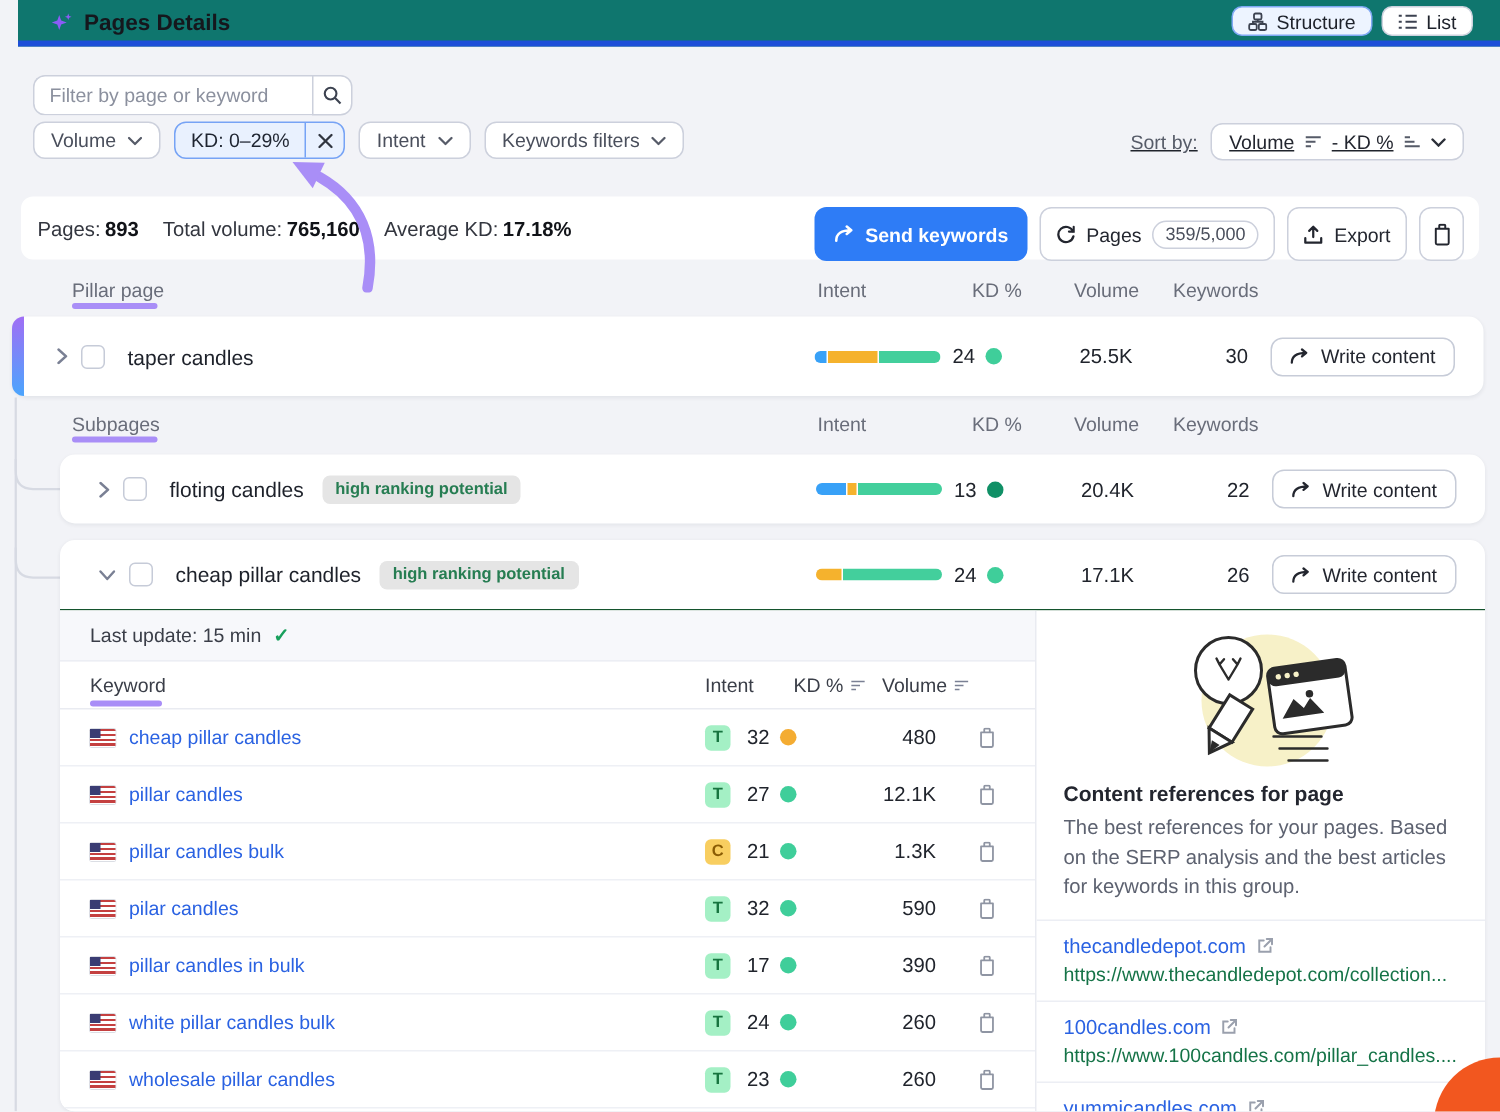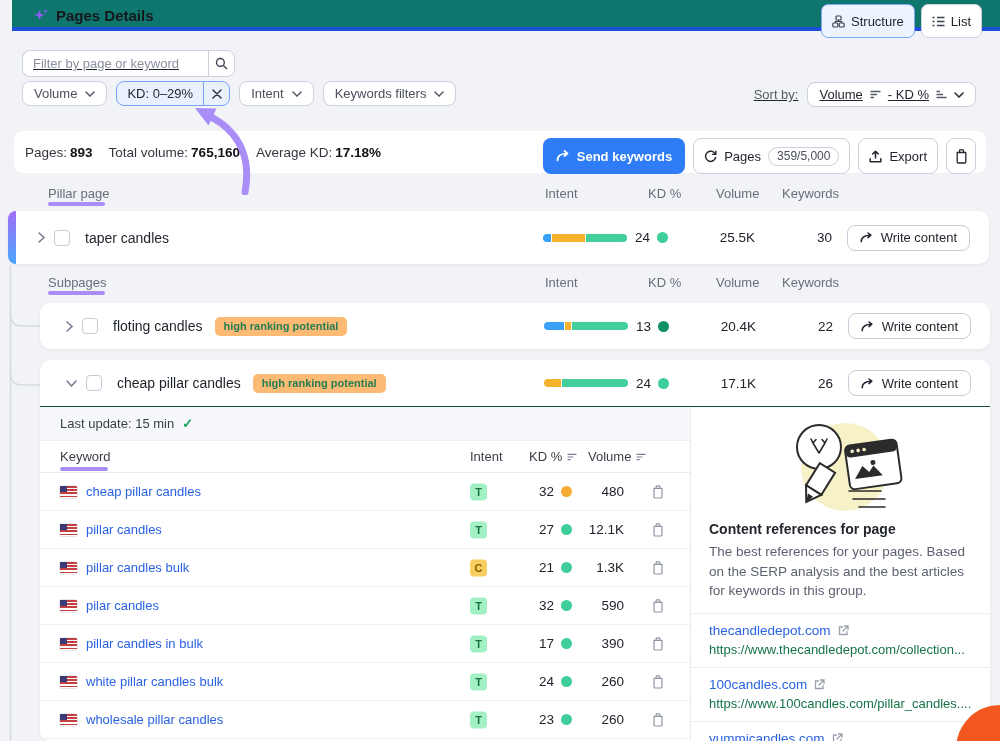--- a/index.html
+++ b/index.html
@@ -9,25 +9,25 @@
     background:#f2f3f7;
     font-family:"Liberation Sans", sans-serif;
     color:#20242c;
   }
   .abs { position:absolute; }
 
   
   .topbar { position:absolute; left:12px; top:0; width:1000px; height:31px; background:#0f766e; border-bottom:4px solid #1d4ed8; }
   .app-title { position:absolute; left:22px; top:7px; display:flex; align-items:center; gap:7px; font-size:15px; font-weight:bold; color:#15171d; }
   .toggle-group { position:absolute; right:30px; top:4px; display:flex; gap:6px; }
-  .btn-toggle { height:34px; padding:0 10px; border:1px solid #cdd2de; border-radius:7px; background:#fff; font-size:13px; color:#1e222b; display:flex; align-items:center; gap:6px; cursor:pointer; }
+  .btn-toggle { height:20px; padding:0 10px; border:1px solid #cdd2de; border-radius:7px; background:#fff; font-size:13px; color:#1e222b; display:flex; align-items:center; gap:6px; cursor:pointer; }
   .btn-toggle.active { background:#edf4ff; border-color:#7fa8f4; }
 
   
-  .search-wrap { position:absolute; left:22px; top:50px; height:17px; display:flex;text-decoration:underline; }
+  .search-wrap { position:absolute; left:22px; top:50px; height:17px; display:flex; }
   .search-input { width:186px; height:27px; border:1px solid #ccd0dc; border-right:none; border-radius:8px 0 0 8px; padding:0 10px; font-size:13px; font-family:inherit; color:#20242c; background:#fff; outline:none; }
   .search-input::placeholder { color:#8b909e; }
   .search-btn { width:27px; height:27px; border:1px solid #ccd0dc; border-radius:0 8px 8px 0; background:#fff; display:grid; place-items:center; cursor:pointer; }
 
   .chips { position:absolute; left:22px; top:81px; display:flex; gap:9px; }
   .chip { height:25px; padding:0 11px; border:1px solid #ccd0dc; border-radius:8px; background:#fff; font-size:13px; color:#4a4f5c; display:flex; align-items:center; gap:8px; cursor:pointer; }
   .chip-active { height:25px; border:1px solid #76a3f5; border-radius:8px; background:#e9f1fe; display:flex; align-items:stretch; font-size:13px; color:#1e2430; cursor:pointer; }
   .chip-active .kd-label { display:flex; align-items:center; padding:0 10px; }
   .chip-active .kd-close { width:26px; border-left:1px solid #76a3f5; display:grid; place-items:center; }
 
@@ -51,21 +51,21 @@
   .purple-underline { position:absolute; height:4px; background:#a98ef7; border-radius:2px; }
   .col-head { position:absolute; font-size:13px; color:#696d7a; }
 
   
   .card { position:absolute; background:#fff; border-radius:10px; box-shadow:0 1px 3px rgba(20,24,40,.07); }
   .row-flex { display:flex; align-items:center; height:46px; padding-left:26px; }
   .pillar-card .row-flex { height:53px; padding-left:30px; }
   .grad-bar { position:absolute; left:0; top:0; width:8px; height:100%; border-radius:10px 0 0 10px; background:linear-gradient(180deg,#a06ef5,#4ba5fd); }
   .checkbox { width:16px; height:16px; border:1.5px solid #c6cbd8; border-radius:4px; background:#fff; margin-left:9px; cursor:pointer; flex:none; }
   .row-name { margin-left:15px; font-size:14px; color:#1d212a; white-space:nowrap; }
-  .hrp-badge { margin-left:12px; background:#fdba74; color:#267d52; font-size:11px; font-weight:bold; padding:3px 9px 4px; border-radius:5px; white-space:nowrap; }
+  .hrp-badge { margin-left:12px; background:#e5e5e5; color:#267d52; font-size:11px; font-weight:bold; padding:3px 9px 4px; border-radius:5px; white-space:nowrap; }
 
   .cell-bar { position:absolute; right:362px; top:50%; transform:translateY(-50%); width:84px; height:8px; border-radius:4px; overflow:hidden; display:flex; gap:1px; }
   .seg { height:100%; }
   .seg--blue { background:#38a1f7; } .seg--orange { background:#f5b22d; } .seg--green { background:#43cf9c; }
   .cell-kd { position:absolute; right:321px; top:0; height:100%; width:70px; display:flex; align-items:center; justify-content:flex-end; gap:7px; font-size:13.5px; color:#20242c; }
   .cell-vol { position:absolute; right:234px; top:0; height:100%; width:70px; display:flex; align-items:center; justify-content:flex-end; font-size:13.5px; }
   .cell-kw { position:absolute; right:157px; top:0; height:100%; width:62px; display:flex; align-items:center; justify-content:flex-end; font-size:13.5px; }
   .btn-write { position:absolute; right:19px; top:50%; transform:translateY(-50%); height:26px; padding:0 12px; border:1px solid #c7ccd8; border-radius:8px; background:#fff; display:flex; align-items:center; gap:8px; font-size:13px; color:#23262f; cursor:pointer; }
 
   .dot { width:11px; height:11px; border-radius:50%; flex:none; }
@@ -78,21 +78,21 @@
   .check-green { color:#18a05c; font-size:13px; font-weight:bold; }
   .kw-head { height:32px; border-bottom:1px solid #e9ebf1; position:relative; font-size:13px; color:#3a3e48; }
   .kw-head .h { position:absolute; top:8px; display:flex; align-items:center; gap:5px; }
   .kw-row { height:38px; border-bottom:1px solid #eef0f5; position:relative; display:flex; align-items:center; padding-left:20px; gap:9px; }
   .kw-link { font-size:13px; color:#2a62e2; cursor:pointer; white-space:nowrap; }
   .flag { position:relative; width:17px; height:12px; flex:none; border-radius:1px; background:repeating-linear-gradient(180deg,#c44040 0 1.6px,#fff 1.6px 3.2px); box-shadow:0 0 0 .5px #d0d3dc; }
   .flag::before { content:''; position:absolute; left:0; top:0; width:7px; height:6px; background:#3a3c73; }
   .ibadge { position:absolute; left:430px; top:50%; transform:translateY(-50%); width:17px; height:17px; border-radius:4px; display:grid; place-items:center; font-size:11px; font-weight:bold; }
   .ibadge--T { background:#a4f0c5; color:#17743f; }
   .ibadge--C { background:#f8ce60; color:#8a5c04; }
-  .kcell-kd { position:absolute; left:458px; top:0; height:100%; width:74px; display:flex; align-items:center; justify-content:flex-end; gap:7px; font-size:13.5px; }
+  .kcell-kd { position:absolute; left:458px; top:0; height:100%; width:74px; display:flex; align-items:center; gap:7px; font-size:13.5px; }
   .kcell-vol { position:absolute; left:524px; top:0; height:100%; width:60px; display:flex; align-items:center; justify-content:flex-end; font-size:13.5px; }
   .kcell-trash { position:absolute; left:612px; top:50%; transform:translateY(-50%); cursor:pointer; display:flex; }
 
   
   .ref-panel { flex:1; border-left:1px solid #e9ebf1; background:#fff; position:relative; overflow:hidden; }
   .illus { display:block; margin:8px auto 0; }
   .ref-title { margin:6px 18px 5px; font-size:14px; font-weight:bold; color:#23262f; }
   .ref-desc { margin:0 18px 12px; font-size:13.5px; line-height:1.45; color:#5d6270; }
   .ref-list { border-top:1px solid #eceef4; }
   .ref-item { padding:9px 18px 10px; border-bottom:1px solid #eceef4; }

